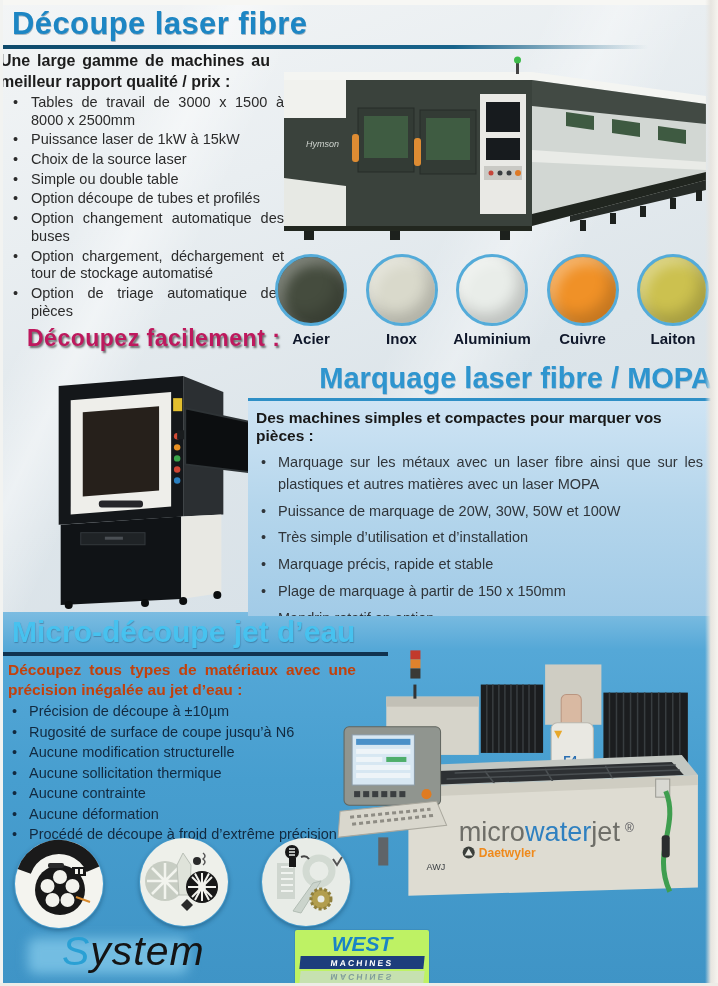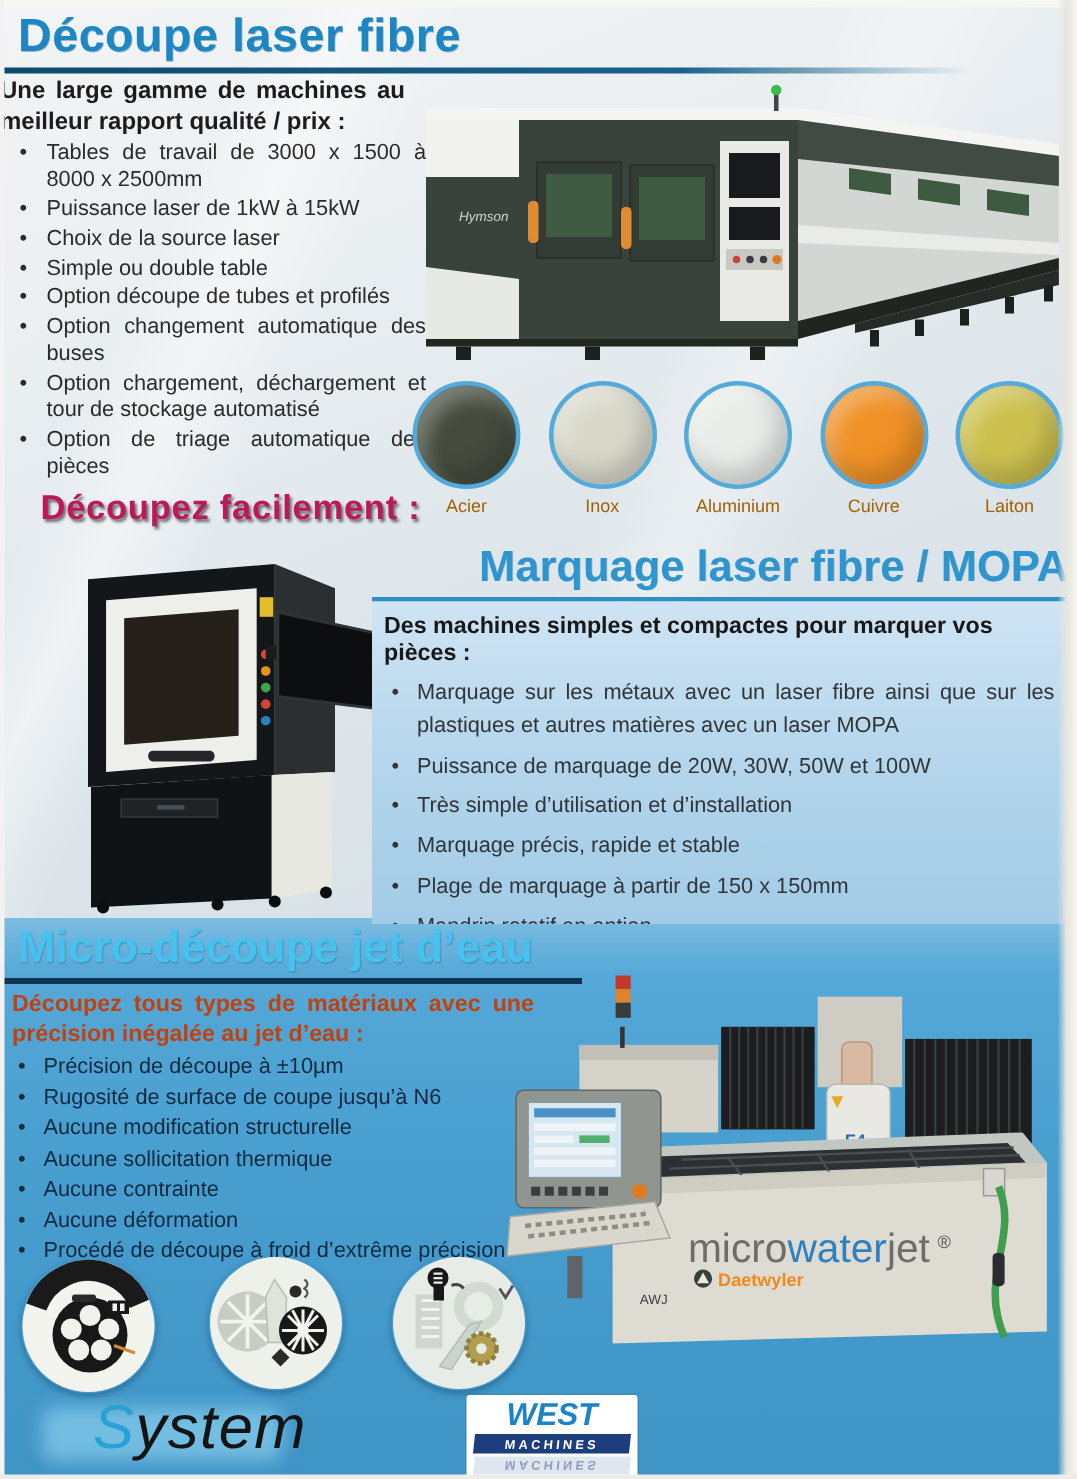--- a/index.html
+++ b/index.html
@@ -46,21 +46,21 @@
   .fiber-list li::before { content:"\2022"; position:absolute; left:5px; top:0; }
 
   .tagline { position:absolute; left:27px; top:325px; font-size:23px; font-weight:bold; color:#be185d;
     letter-spacing:.5px; text-shadow:1.5px 2px 2px rgba(25,25,25,.6); }
 
   
   .materials { position:absolute; left:269px; top:254px; width:446px; display:flex; justify-content:space-between; }
   .material { width:84px; text-align:center; }
   .material-circle { width:72px; height:72px; margin:0 auto; border-radius:50%; border:3px solid #54abd9;
     box-shadow:inset -7px -9px 14px rgba(0,0,0,.18), inset 6px 8px 12px rgba(255,255,255,.30); }
-  .material-label { margin-top:4px; font-size:12px; color:#a16207; }
+  .material-label { margin-top:4px; font-size:15px; color:#0f172a;font-weight:bold; }
 
   
   .marking-panel { position:absolute; left:248px; top:401px; width:465px; height:215px; overflow:hidden;
     background:linear-gradient(180deg,#cfe4f4 0%, #b5d6ec 48%, #a2cbe7 100%); padding:6px 10px 0 8px; }
   .marking-intro { font-size:15.5px; font-weight:bold; color:#181818; margin:2px 0 7px 0; }
   .marking-list { list-style:none; font-size:14.5px; color:#30353a; }
   .marking-list li { position:relative; padding-left:22px; margin-bottom:5px; line-height:1.5; text-align:justify; }
   .marking-list li::before { content:"\2022"; position:absolute; left:5px; top:0; }
 
   
@@ -84,22 +84,22 @@
   #sample-2 { left:139px; top:837px; }
   #sample-3 { left:261px; top:837px; }
 
   
   .system-logo { position:absolute; left:28px; top:928px; width:240px; height:54px; }
   .system-smudge { position:absolute; left:0; top:10px; width:160px; height:36px; border-radius:8px;
     background:rgba(125,196,230,.85); filter:blur(6px); }
   .system-text { position:absolute; left:34px; top:0; font-size:41px; font-style:italic; color:#141414; letter-spacing:1px; }
   .system-text .sys-s { color:#2aa0d4; }
 
-  .west-logo { position:absolute; left:295px; top:930px; width:114px; background:#ffffff; border-radius:2px;
-    padding:3px 5px 2px; text-align:center; box-shadow:0 0 0 1px rgba(0,0,0,.06);margin-left:16px; }
+  .west-logo { position:absolute; left:295px; top:930px; width:134px; background:#bef264; border-radius:2px;
+    padding:3px 5px 2px; text-align:center; box-shadow:0 0 0 1px rgba(0,0,0,.06); }
   .west-top { font-size:21px; font-weight:bold; font-style:italic; color:#1a84c6; line-height:1; }
   .west-band { margin-top:2px; background:#1d3e7c; color:#fff; font-size:8.5px; font-weight:bold;
     letter-spacing:2.2px; padding:2px 0 1px; transform:skewX(-6deg); }
   .west-mirror { margin-top:2px; transform:scaleY(-1) skewX(6deg); color:rgba(29,62,124,.42);
     background:rgba(203,213,226,.6); font-size:8.5px; font-weight:bold; letter-spacing:2.2px; padding:1px 0; }
 </style>
 </head>
 <body>
 
 <div class="page">

